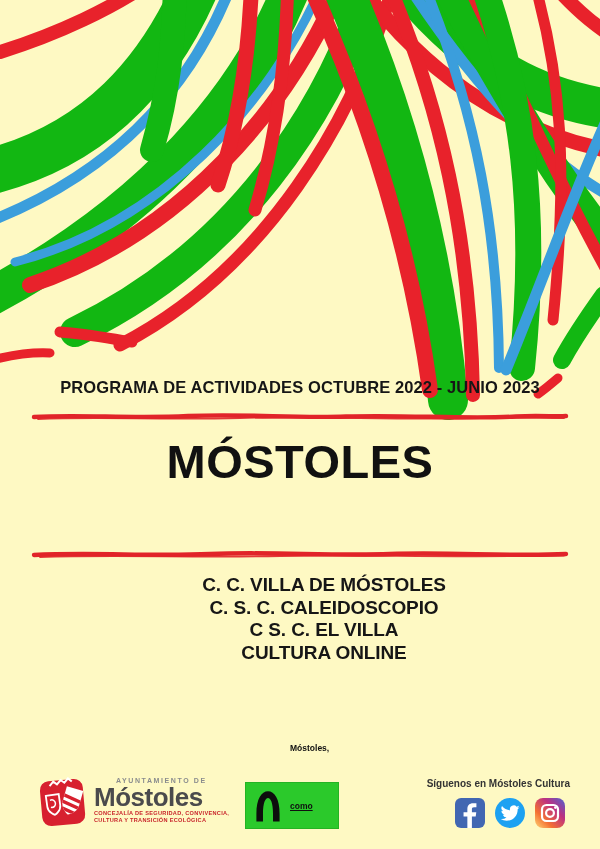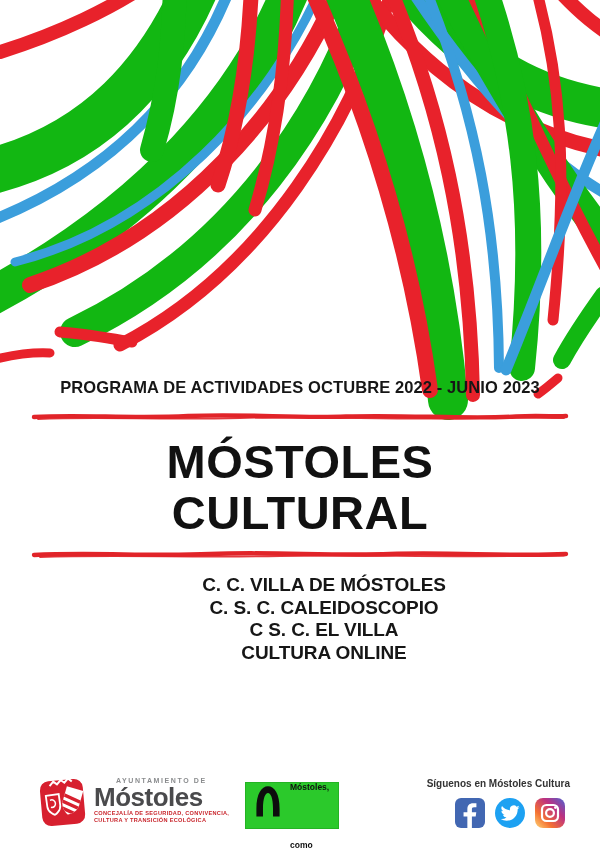--- a/index.html
+++ b/index.html
@@ -1,18 +1,18 @@
 <!DOCTYPE html>
 <html><head>
 <meta charset="utf-8">
 <style>
   html,body{margin:0;padding:0;background:#e9e9e9;}
   .page{
     position:relative;width:600px;height:849px;margin:0 auto;
-    background:#ffffff;overflow:hidden;
+    background:#fef9c3;overflow:hidden;
     font-family:"Liberation Sans","DejaVu Sans",sans-serif;
     color:#1a1a1a;
   }
   .brush-art{position:absolute;top:0;left:0;width:600px;height:445px;}
   .program-line{
     position:absolute;top:378px;left:0;width:600px;text-align:center;
     font-size:16.5px;font-weight:800;letter-spacing:0.1px;color:#161616;
   }
   .sep{position:absolute;left:30px;width:540px;height:16px;}
   .sep-1{top:409px;}
@@ -28,21 +28,21 @@
   .footer{position:absolute;top:770px;left:0;width:600px;height:75px;}
   
   .ayto{position:absolute;left:38px;top:5px;display:flex;align-items:flex-start;}
   .ayto-text{margin-left:6px;padding-top:2px;}
   .ayto-header{font-size:7px;letter-spacing:1.6px;color:#8a8c8e;font-weight:600;padding-left:22px;}
   .ayto-name{font-size:26px;line-height:26px;font-weight:700;color:#4a4a4c;letter-spacing:-0.5px;}
   .ayto-dept{font-size:5.6px;line-height:7px;color:#c8242b;font-weight:700;letter-spacing:0.3px;}
   
   .brand{
     position:absolute;left:245px;top:12px;width:94px;height:47px;background:#2bc92b;
-    display:flex;box-shadow:0 0 0 1px #24b324 inset;
+    display:flex;align-items:center;box-shadow:0 0 0 1px #24b324 inset;
   }
   .brand-arch{margin-left:6px;}
   .brand-text{margin-left:5px;font-size:8.5px;line-height:10px;font-weight:700;color:#101010;}
   .brand-text .u{text-decoration:underline;margin-top:48px;}
   
   .social{position:absolute;right:30px;top:8px;width:195px;}
   .social-label{font-size:10px;font-weight:700;color:#333;text-align:right;white-space:nowrap;}
   .social-icons{display:flex;justify-content:flex-end;gap:10px;margin-top:9px;margin-right:5px;}
   .sicon{width:30px;height:30px;display:block;cursor:pointer;}
 </style>
@@ -88,21 +88,20 @@
 
   <div class="program-line">PROGRAMA DE ACTIVIDADES OCTUBRE 2022 - JUNIO 2023</div>
 
   <svg class="sep sep-1" viewBox="0 0 540 16">
     <path d="M4,8 C50,5 100,10 158,7 C218,4.5 262,9.5 316,7.5 C376,5.5 436,10.5 486,7.5 C510,6 526,8 536,7" stroke="#e12429" stroke-width="4.4" fill="none" stroke-linecap="round"></path>
     <path d="M8,10 C70,7.5 130,11 210,9 C290,7 370,11 450,9 C488,8 520,9.5 534,9" stroke="#e12429" stroke-width="1.8" fill="none" stroke-linecap="round" opacity="0.9"></path>
   </svg>
 
   <div class="title">
     <div>MÓSTOLES</div>
-    <div>CULTURAL</div>
   </div>
 
   <svg class="sep sep-2" viewBox="0 0 540 16">
     <path d="M4,9 C60,6 120,10.5 180,8 C240,5.5 300,10 360,8 C420,6 480,10.5 536,8" stroke="#e12429" stroke-width="4.4" fill="none" stroke-linecap="round"></path>
     <path d="M10,11 C90,8.5 170,12 250,10 C330,8 410,12 534,9.5" stroke="#e12429" stroke-width="1.8" fill="none" stroke-linecap="round" opacity="0.9"></path>
   </svg>
 
   <div class="venues">
     <div>C. C. VILLA DE MÓSTOLES</div>
     <div>C. S. C. CALEIDOSCOPIO</div>

